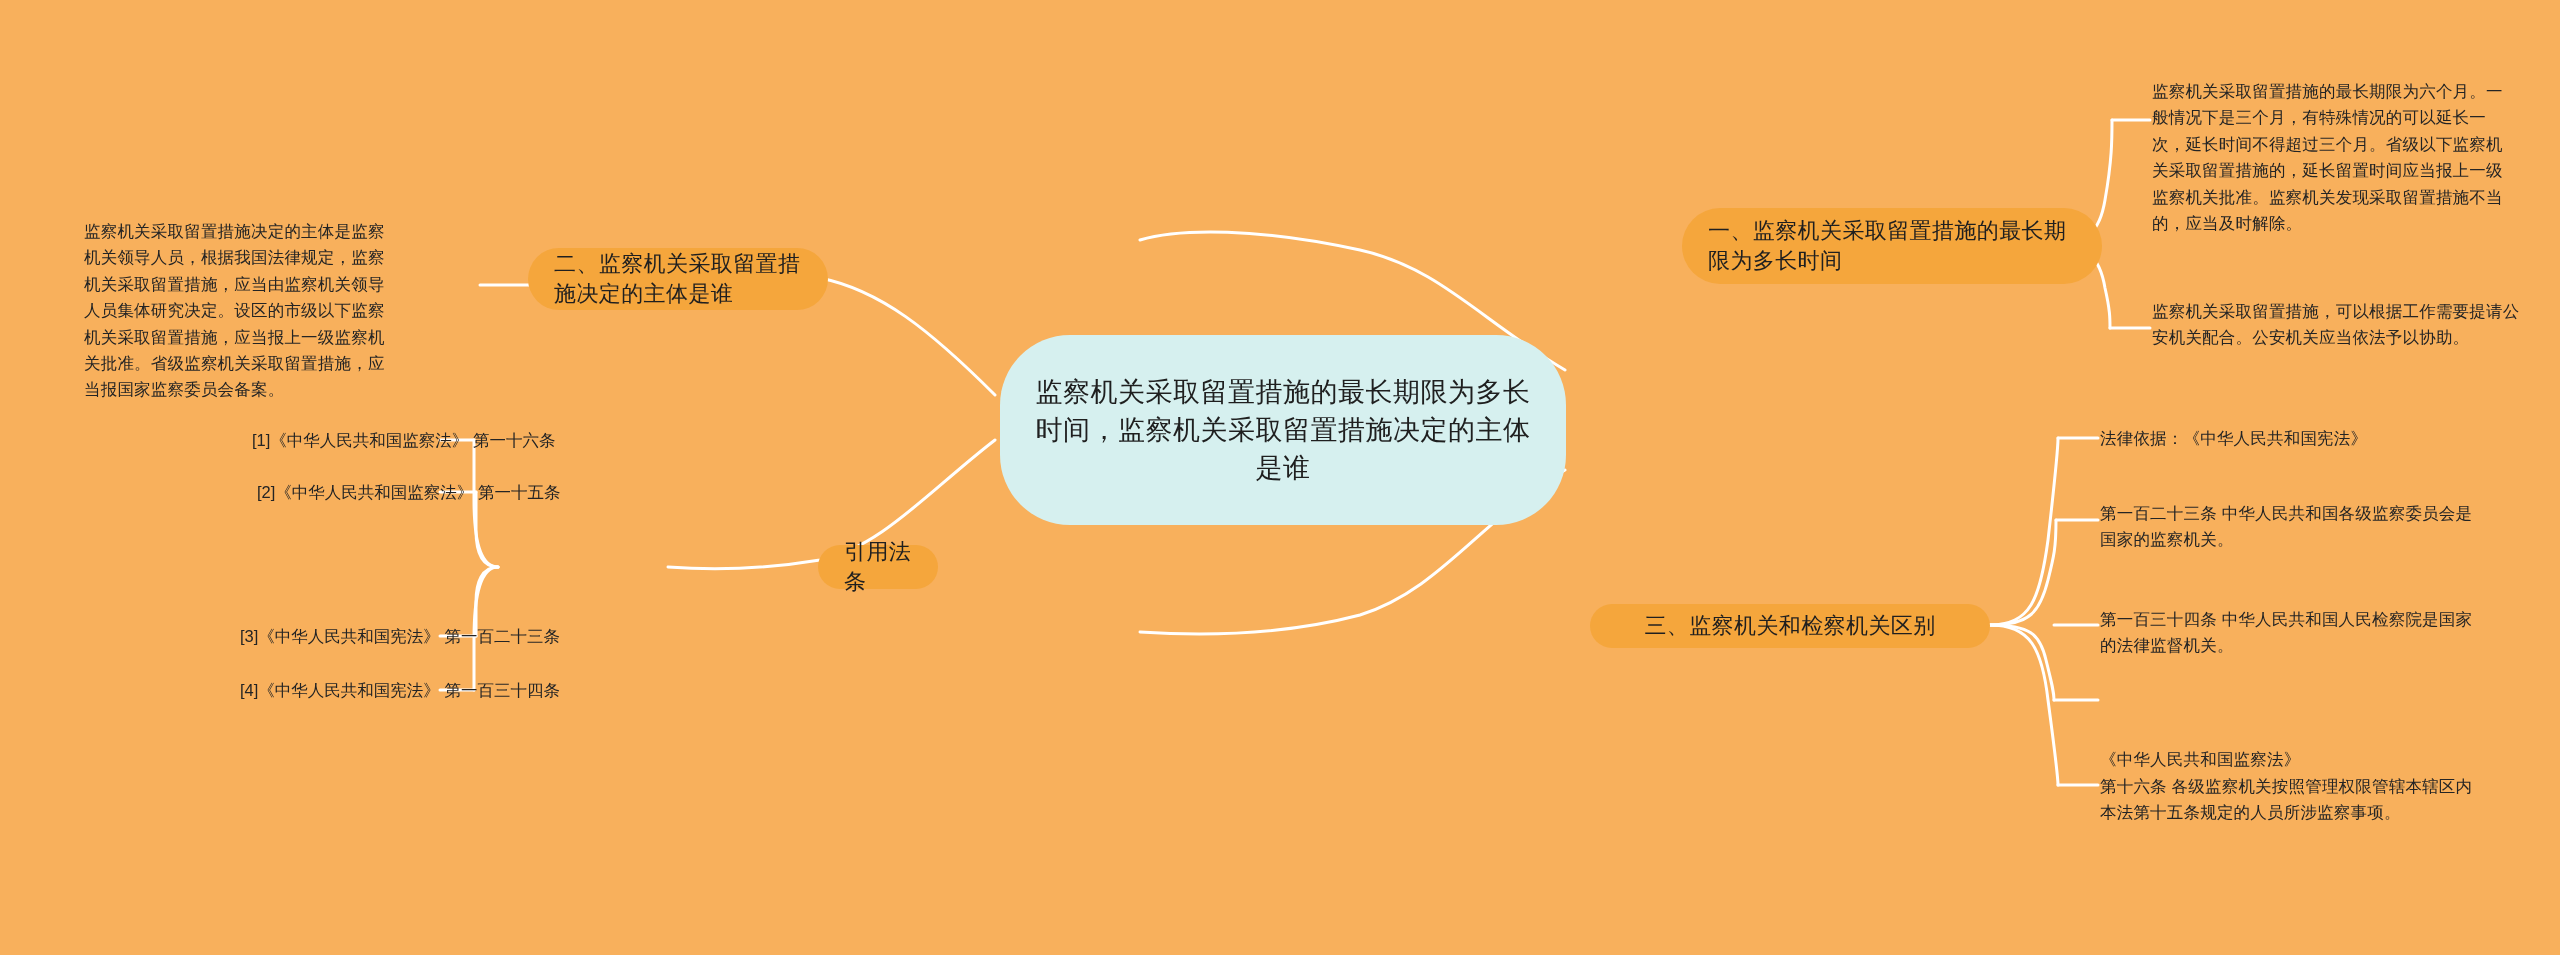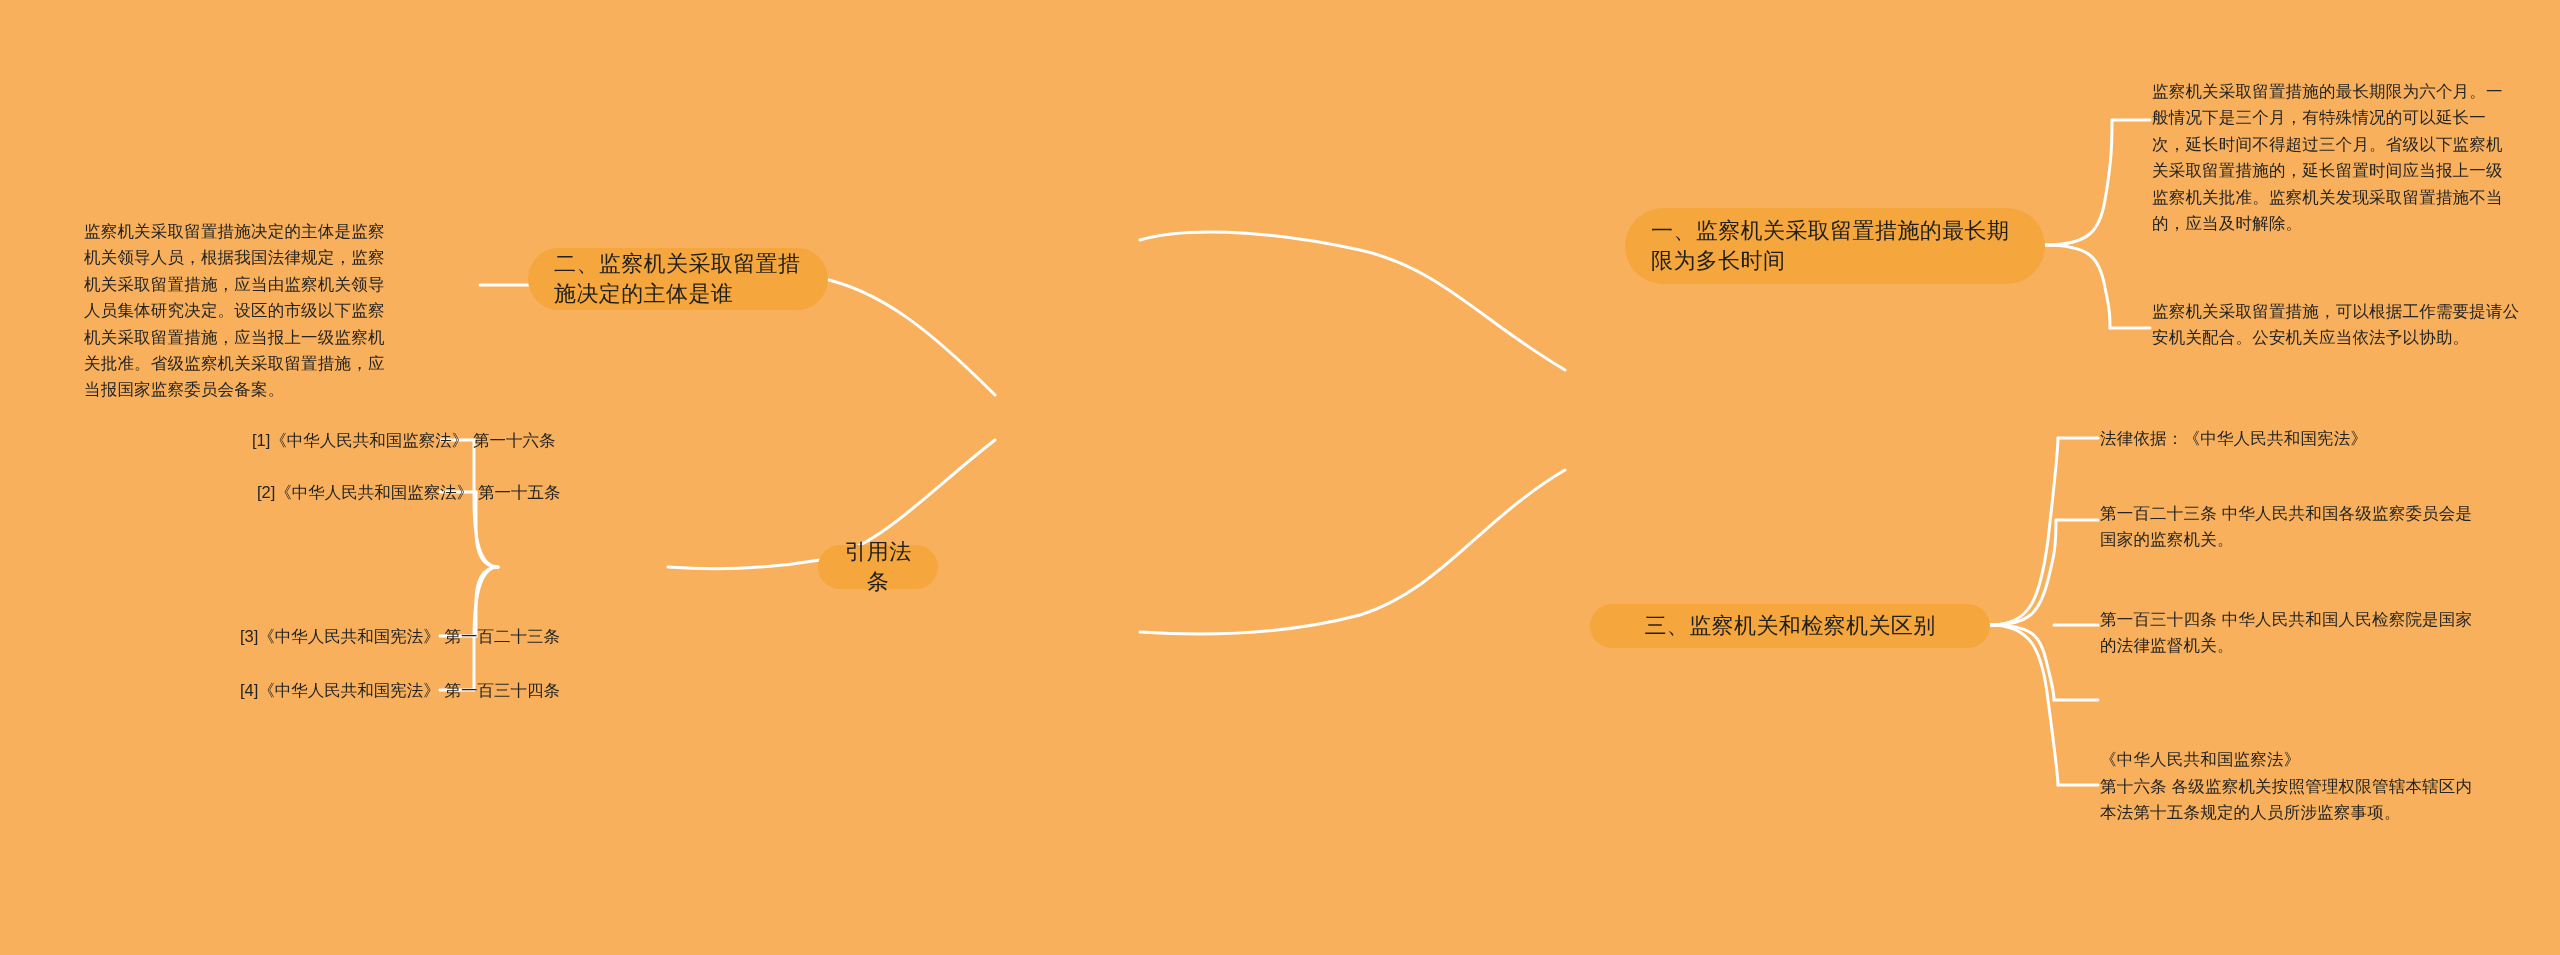--- a/index.html
+++ b/index.html
@@ -60,21 +60,21 @@
     display: flex;
     align-items: center;
     padding: 12px 26px;
     font-size: 22px;
     line-height: 1.38;
     color: #1f1f1f;
     letter-spacing: 0.4px;
   }
   .branch-node.center-text {
     justify-content: center;
-    text-align: center;
+    text-align: left;
   }
   
   .text-leaf {
     font-size: 16.5px;
     line-height: 1.6;
     color: #242424;
     letter-spacing: 0.2px;
   }
   .cite-leaf {
     font-size: 16.5px;
@@ -118,22 +118,25 @@
     <path d="M 498 567 C 480 567 474 540 474 500 C 474 470 474 450 474 440"></path>
     <path d="M 498 567 C 482 567 476 552 476 530 C 476 512 476 500 476 492"></path>
     <path d="M 498 567 C 482 567 476 582 476 602 C 476 618 476 628 476 636"></path>
     <path d="M 498 567 C 480 567 474 595 474 640 C 474 672 474 682 474 690"></path>
     <line x1="474" y1="440" x2="440" y2="440"></line>
     <line x1="476" y1="492" x2="440" y2="492"></line>
     <line x1="476" y1="636" x2="440" y2="636"></line>
     <line x1="474" y1="690" x2="440" y2="690"></line>
   </svg>
 
+  <div class="node root-node" style="left:1000px; top:335px; width:566px; height:190px;">
+    <span>监察机关采取留置措施的最长期限为多长时间，监察机关采取留置措施决定的主体是谁</span>
+  </div>
 
-  <div class="node branch-node" style="left:1625px; top:208px; width:420px; height:76px;">
+  <div class="node branch-node" style="left:1682px; top:208px; width:420px; height:76px;">
     <span>一、监察机关采取留置措施的最长期限为多长时间</span>
   </div>
 
   <div class="node text-leaf" style="left:2152px; top:78px; width:358px;">
     <span>监察机关采取留置措施的最长期限为六个月。一般情况下是三个月，有特殊情况的可以延长一次，延长时间不得超过三个月。省级以下监察机关采取留置措施的，延长留置时间应当报上一级监察机关批准。监察机关发现采取留置措施不当的，应当及时解除。</span>
   </div>
 
   <div class="node text-leaf" style="left:2152px; top:298px; width:372px;">
     <span>监察机关采取留置措施，可以根据工作需要提请公安机关配合。公安机关应当依法予以协助。</span>
   </div>

